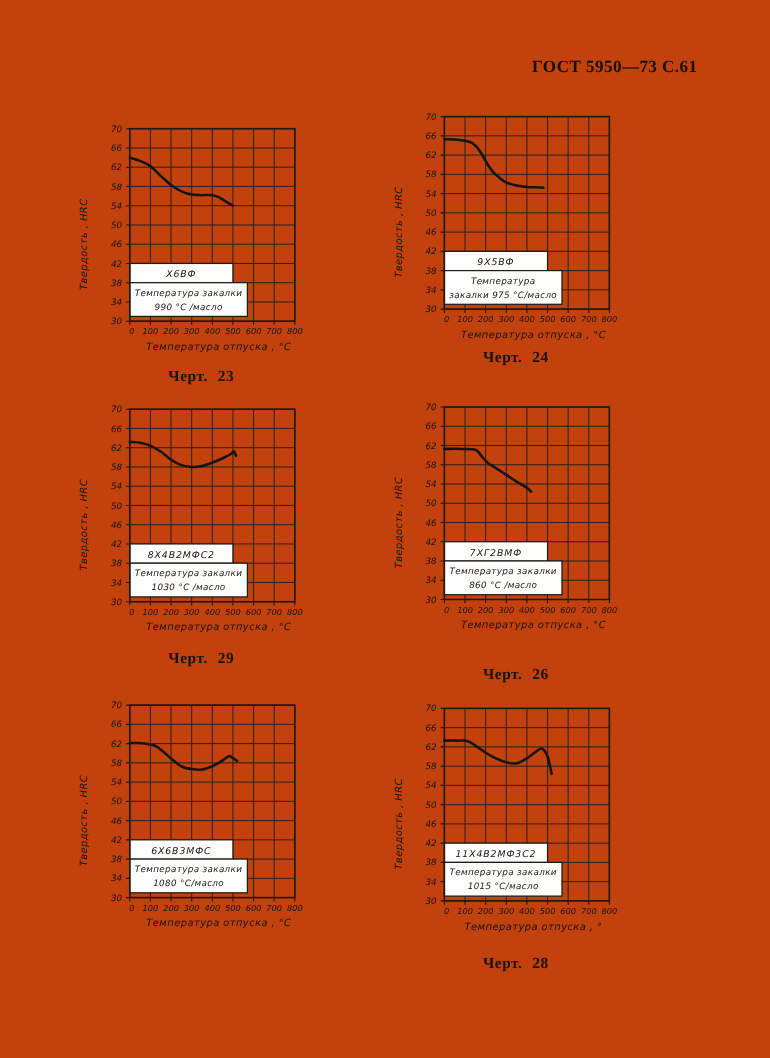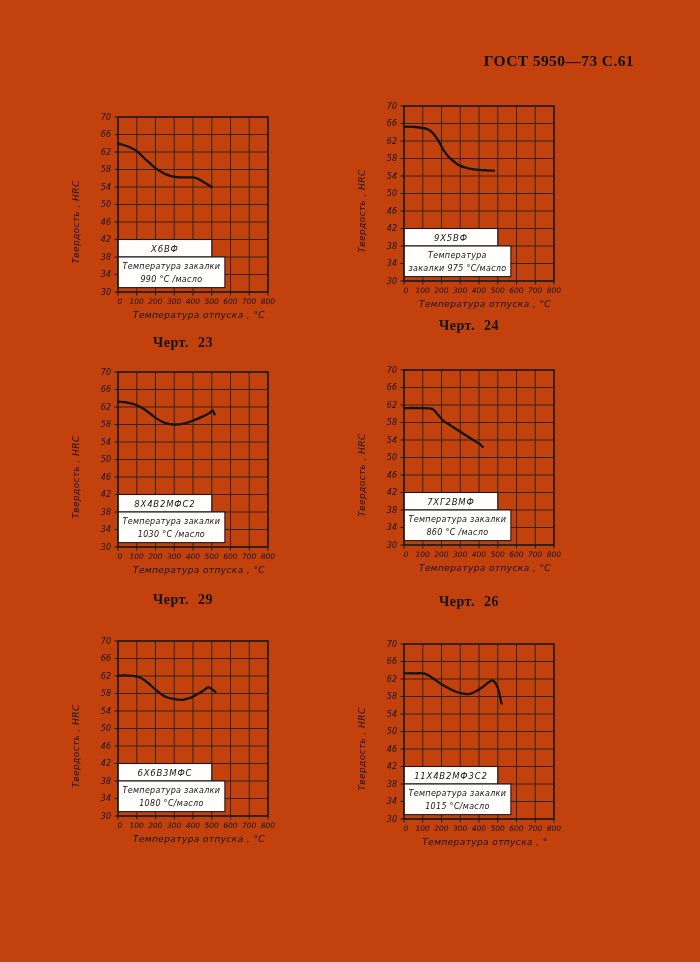--- a/index.html
+++ b/index.html
@@ -339,21 +339,21 @@
             <text class="xtick" x="181.25" y="201">700</text>
             <text class="xtick" x="200" y="201">800</text>
           </g>
           <text class="axis-title" transform="translate(11,119) rotate(-90)" text-anchor="middle">Твердость , HRC</text>
           <text class="axis-title" x="131" y="215" text-anchor="middle">Температура отпуска , °С</text>
           <text class="steel" x="96.875" y="149.1875" text-anchor="middle">7ХГ2ВМФ</text>
           <g text-anchor="middle">
         <text class="boxtext" x="103.4375" y="165.81250000000003">Температура закалки</text>
         <text class="boxtext" x="103.4375" y="178.5">860 °С /масло</text>
           </g>
-        </svg><div class="caption" style="margin-top:12px">Черт. 26</div></div>
+        </svg><div class="caption" style="margin-top:24px">Черт. 26</div></div>
       <div class="chart-block" style="left: 68px; top: 627px;"><svg width="230" height="222" viewBox="0 0 230 222">
           <g stroke="#222" stroke-width="0.9">
             <line x1="50" y1="14" x2="50" y2="189"></line>
             <line x1="68.75" y1="14" x2="68.75" y2="189"></line>
             <line x1="87.5" y1="14" x2="87.5" y2="189"></line>
             <line x1="106.25" y1="14" x2="106.25" y2="189"></line>
             <line x1="125" y1="14" x2="125" y2="189"></line>
             <line x1="143.75" y1="14" x2="143.75" y2="189"></line>
             <line x1="162.5" y1="14" x2="162.5" y2="189"></line>
             <line x1="181.25" y1="14" x2="181.25" y2="189"></line>
@@ -501,15 +501,15 @@
             <text class="xtick" x="181.25" y="201">700</text>
             <text class="xtick" x="200" y="201">800</text>
           </g>
           <text class="axis-title" transform="translate(11,119) rotate(-90)" text-anchor="middle">Твердость , HRC</text>
           <text class="axis-title" x="131" y="215" text-anchor="middle">Температура отпуска , °</text>
           <text class="steel" x="96.875" y="149.1875" text-anchor="middle">11Х4В2МФ3С2</text>
           <g text-anchor="middle">
         <text class="boxtext" x="103.4375" y="165.81250000000003">Температура закалки</text>
         <text class="boxtext" x="103.4375" y="178.5">1015 °С/масло</text>
           </g>
-        </svg></div>
+        </svg><div class="caption" style="margin-top:13px">Черт. 28</div></div>
     </div>
 </div>
 
 </body></html>

